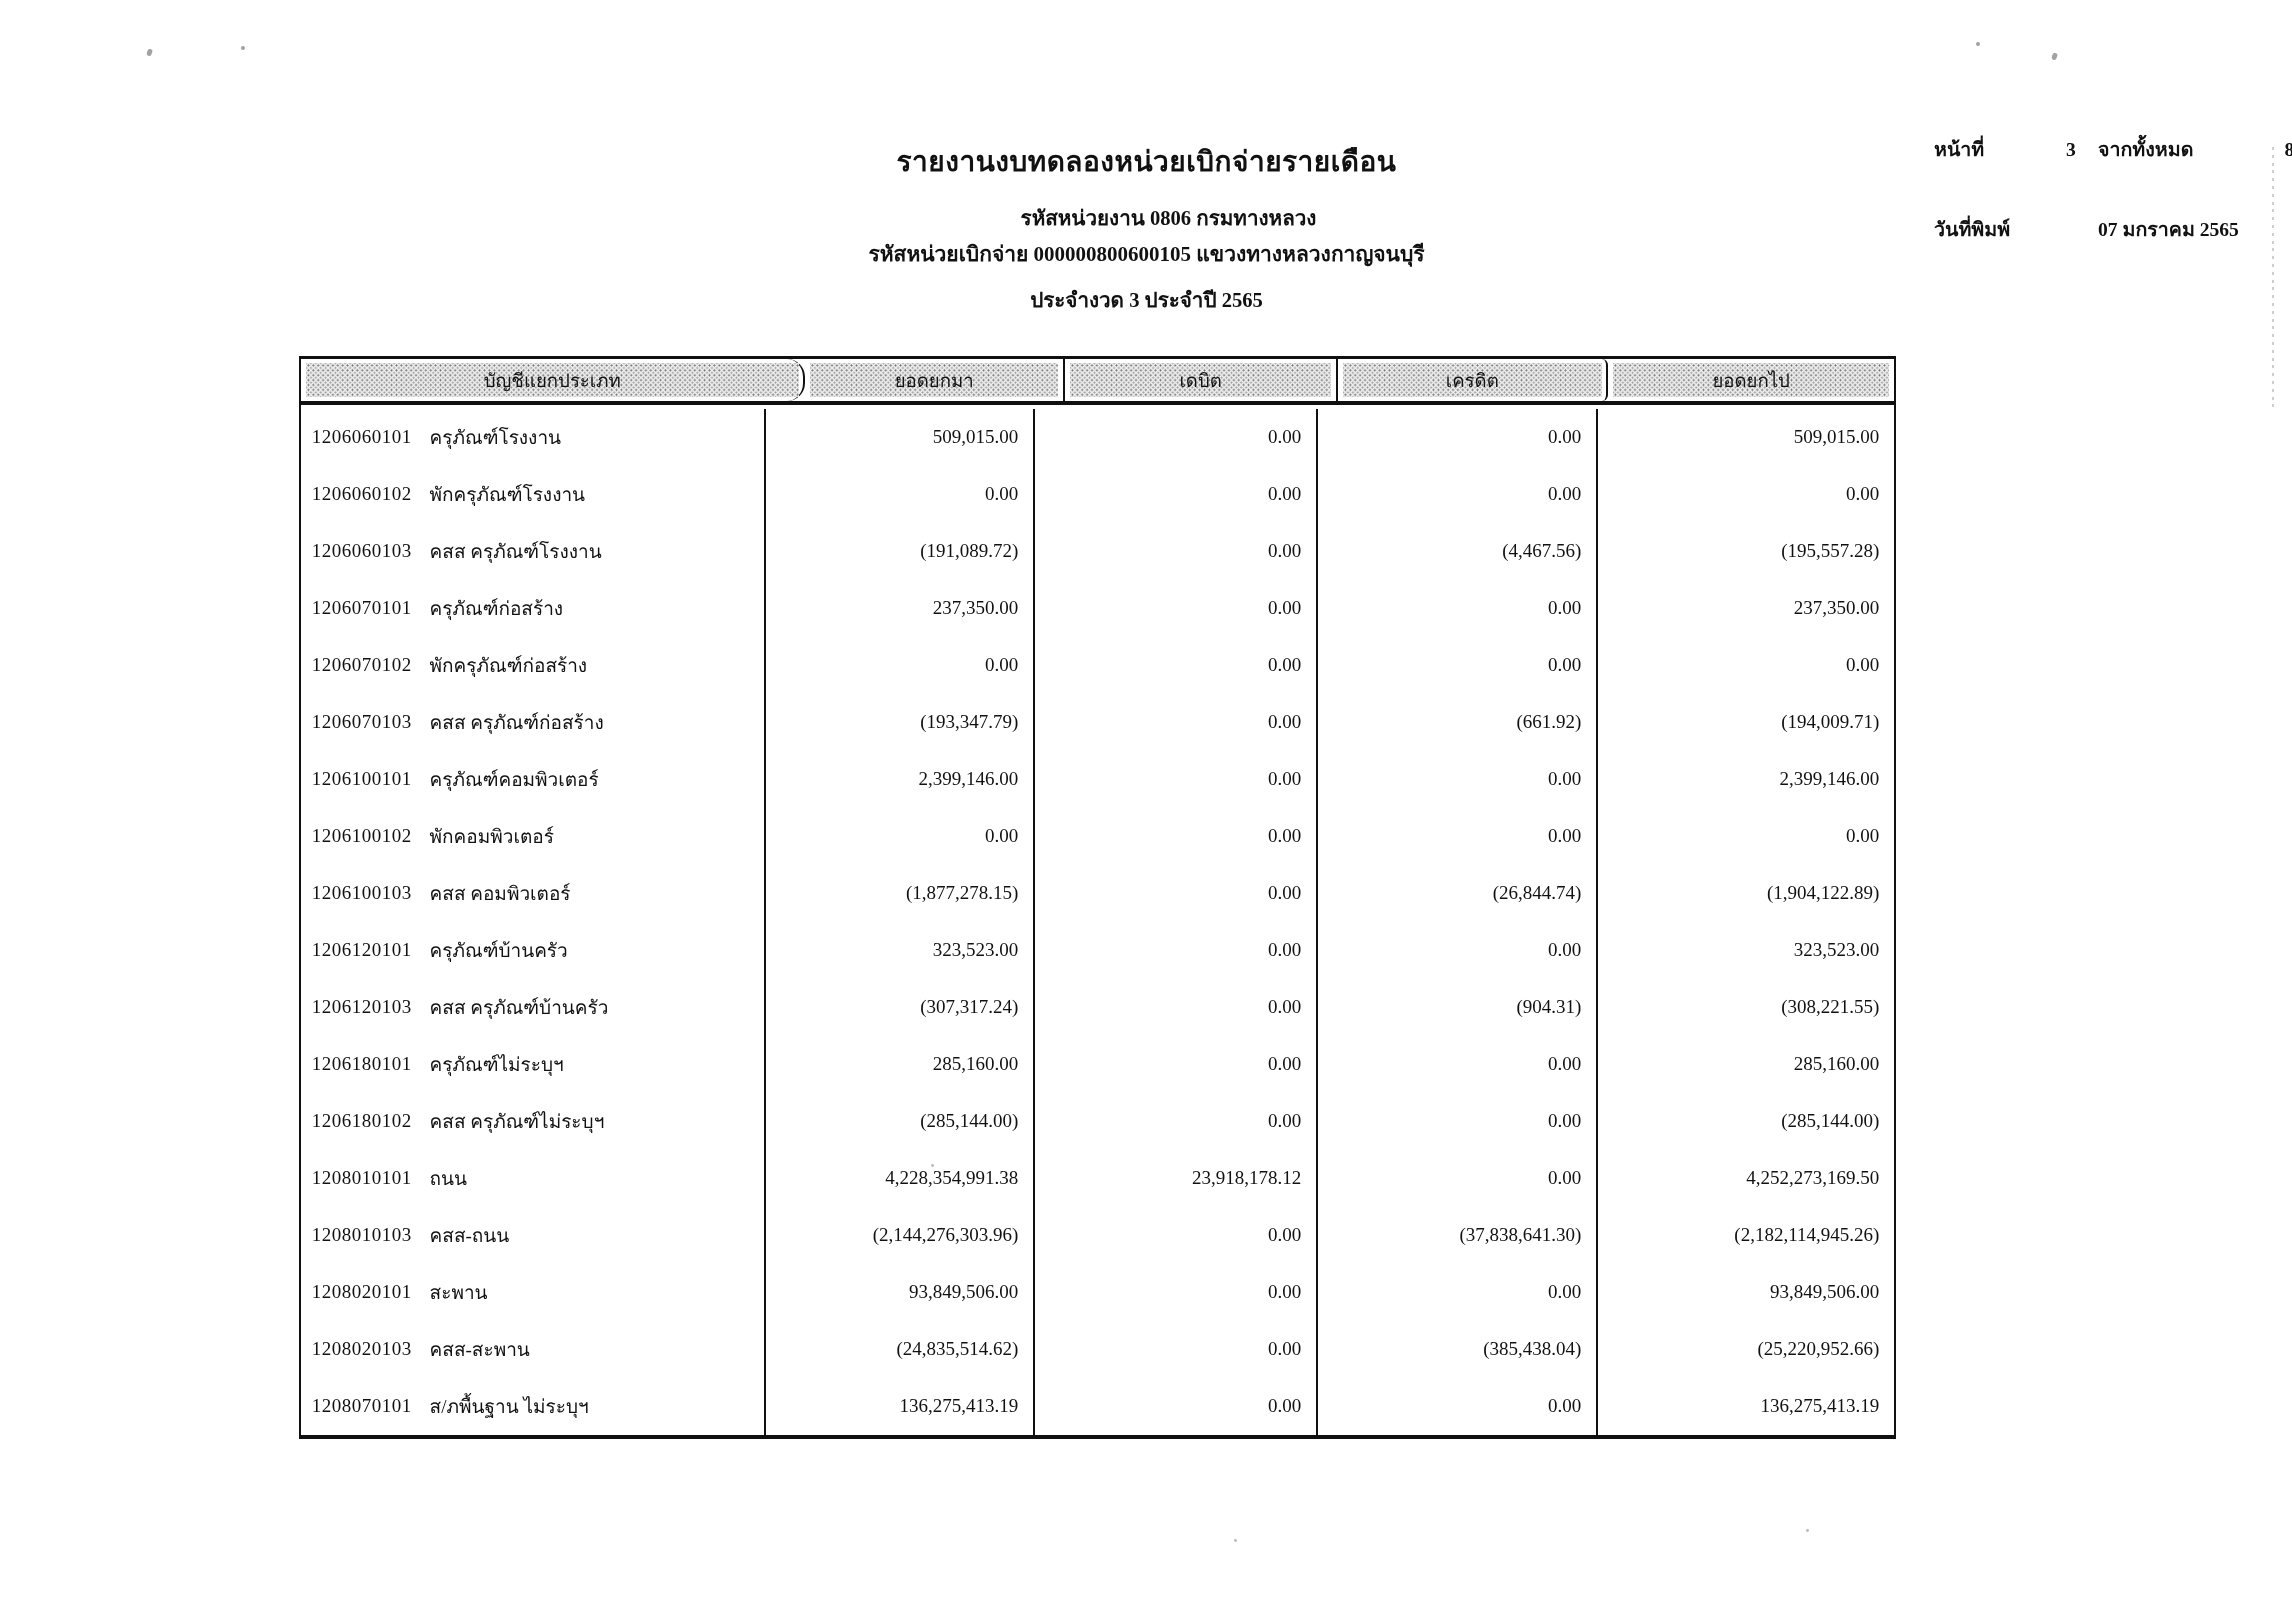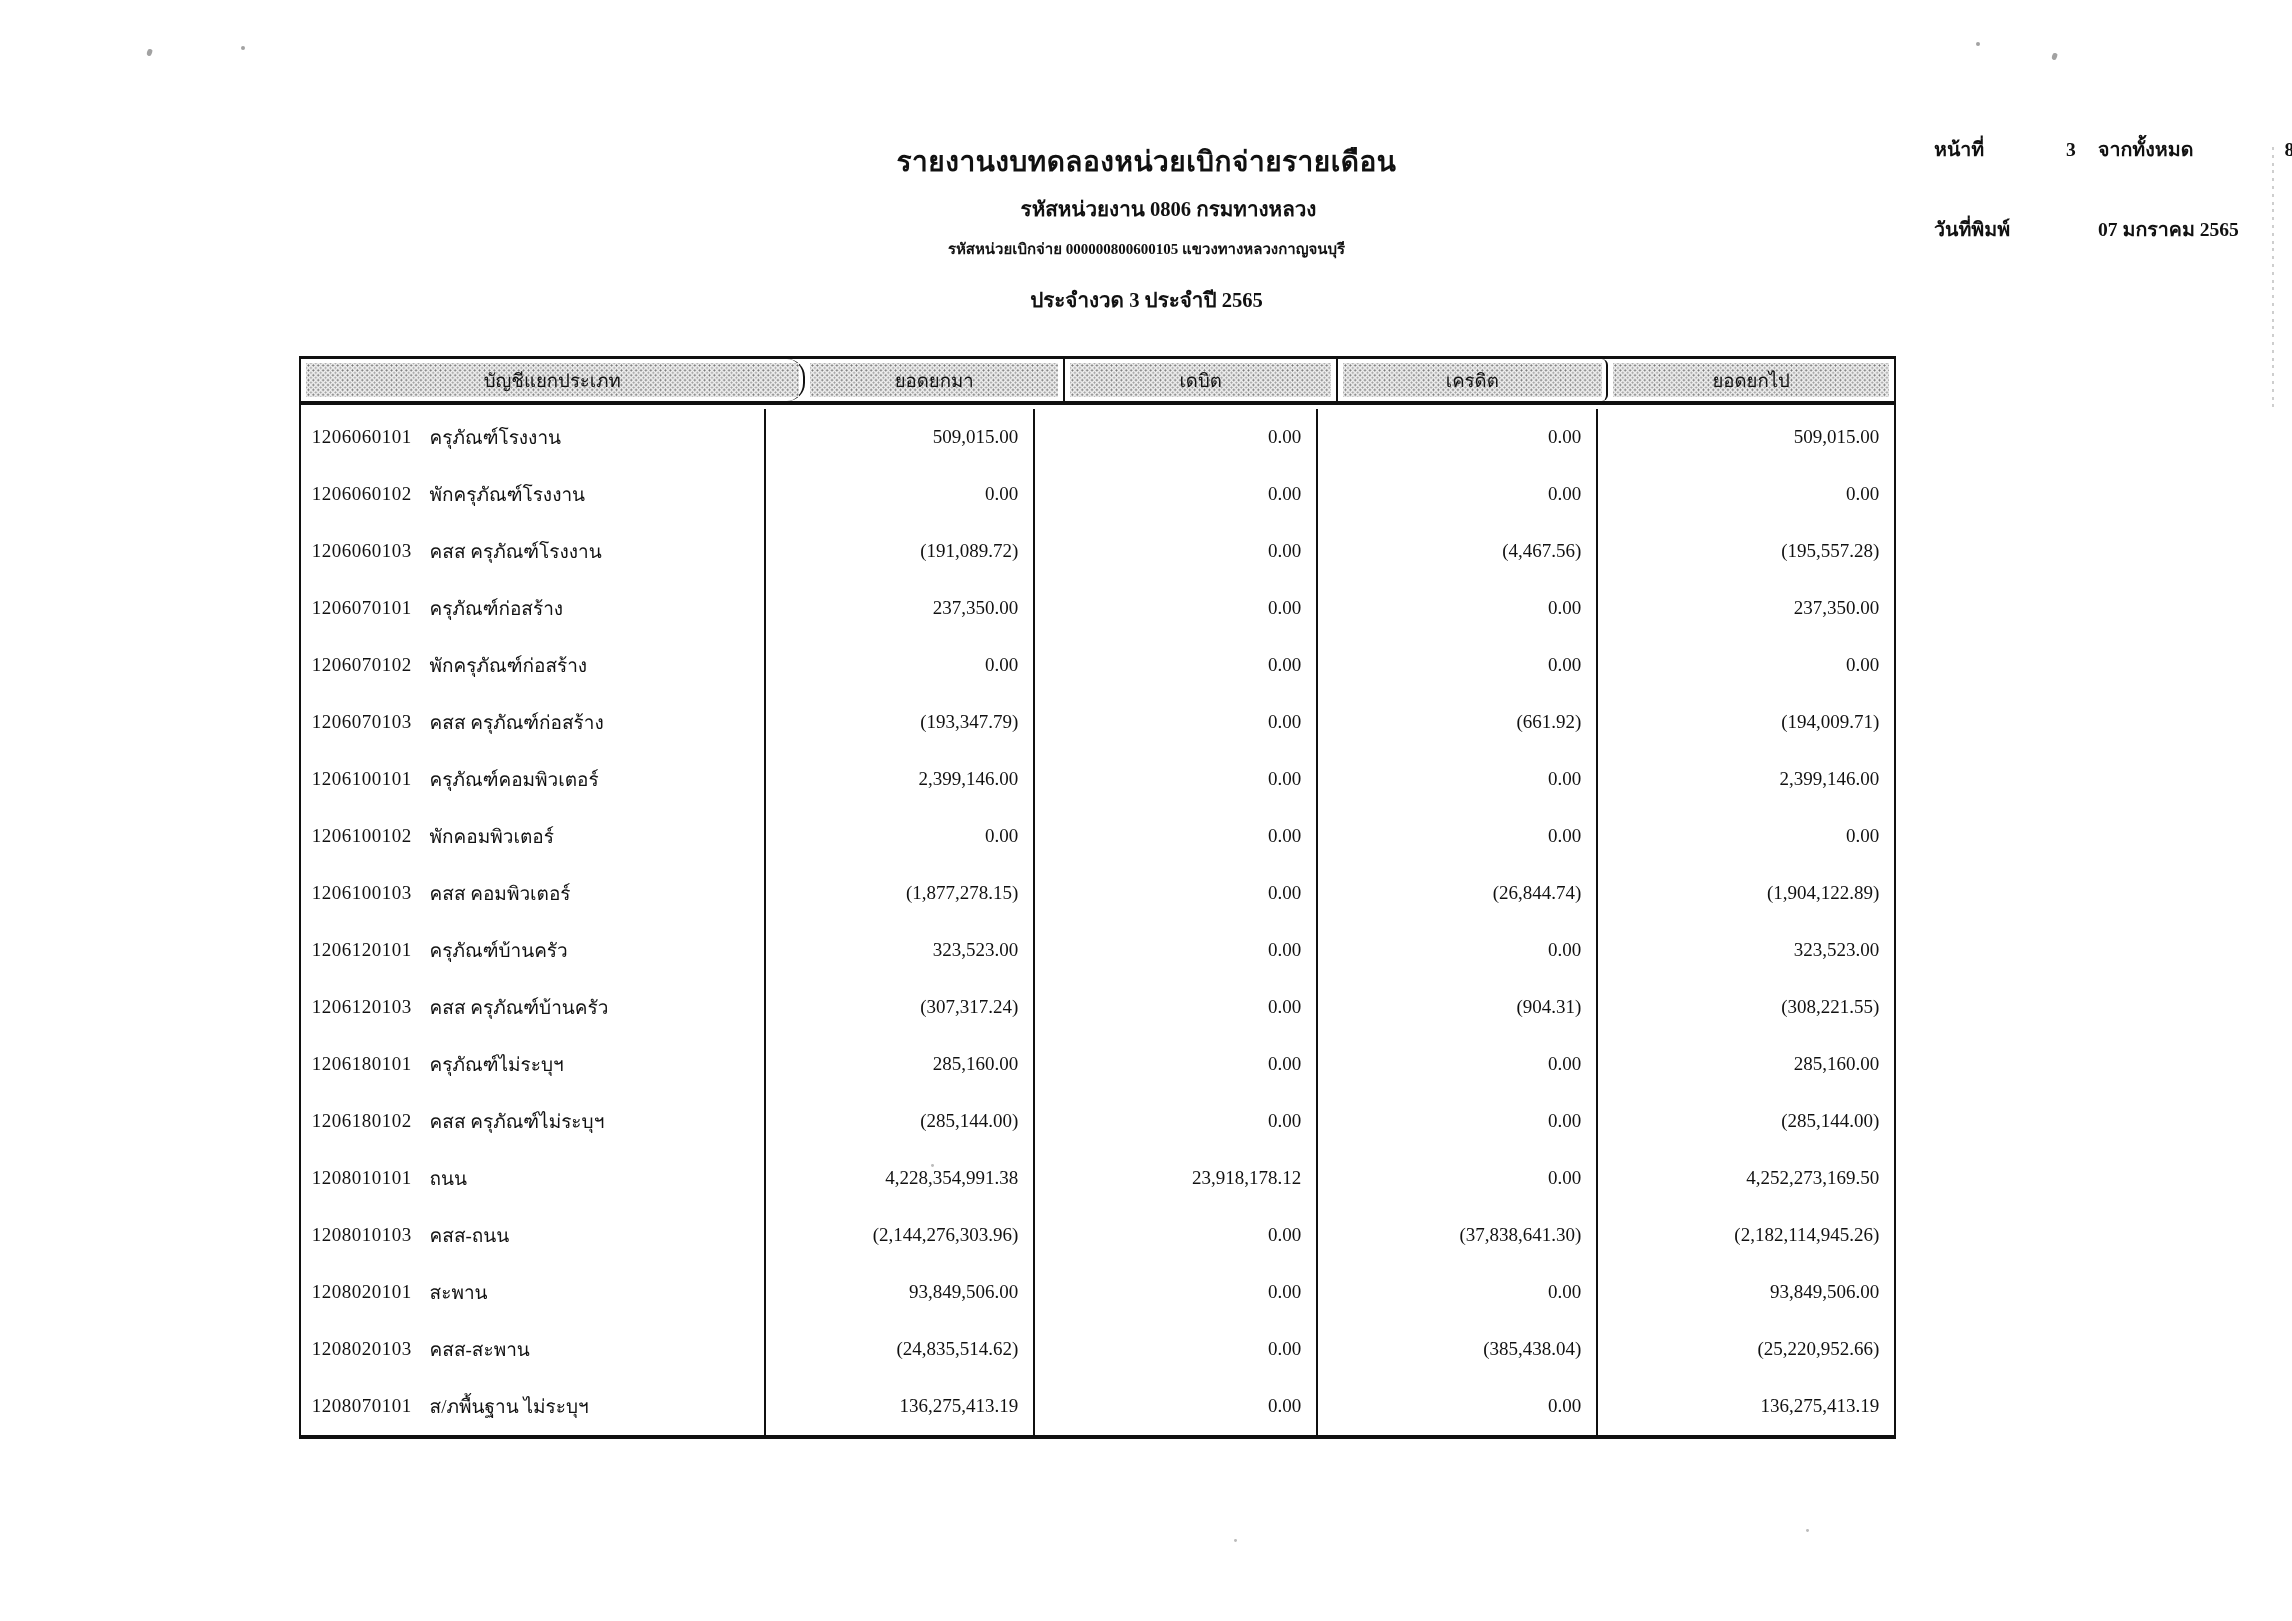--- a/index.html
+++ b/index.html
@@ -10,22 +10,22 @@
     font-family:"Liberation Serif","DejaVu Serif",serif;
     color:#111;
     overflow:hidden;
   }
   
   .heading{position:absolute;left:0;top:0;width:100%;text-align:center;}
   .heading .title{
     position:absolute;left:0;right:0;top:139px;
     font-size:28px;font-weight:bold;letter-spacing:0.5px;
   }
-  .heading .sub1{position:absolute;left:0;right:0;top:192px;font-size:20.6px;font-weight:bold;padding-left:44px;}
-  .heading .sub2{position:absolute;left:0;right:0;top:237px;font-size:15px;font-weight:bold;}
+  .heading .sub1{position:absolute;left:0;right:0;top:201px;font-size:20.6px;font-weight:bold;padding-left:44px;}
+  .heading .sub2{position:absolute;left:0;right:0;top:237px;font-size:21px;font-weight:bold;}
   .heading .sub3{position:absolute;left:0;right:0;top:283px;font-size:20.6px;font-weight:bold;}
 
   
   .page-info{position:absolute;left:1934px;top:133px;font-size:19.6px;font-weight:bold;}
   .page-info .row{display:flex;align-items:baseline;height:36px;}
   .page-info .lbl{width:110px;}
   .page-info .num{width:54px;text-align:center;}
   .page-info .lbl2{width:162px;}
   .page-info .num2{width:59px;text-align:center;}
   .page-info .date-val{margin-left:0px;margin-top:44px;}

